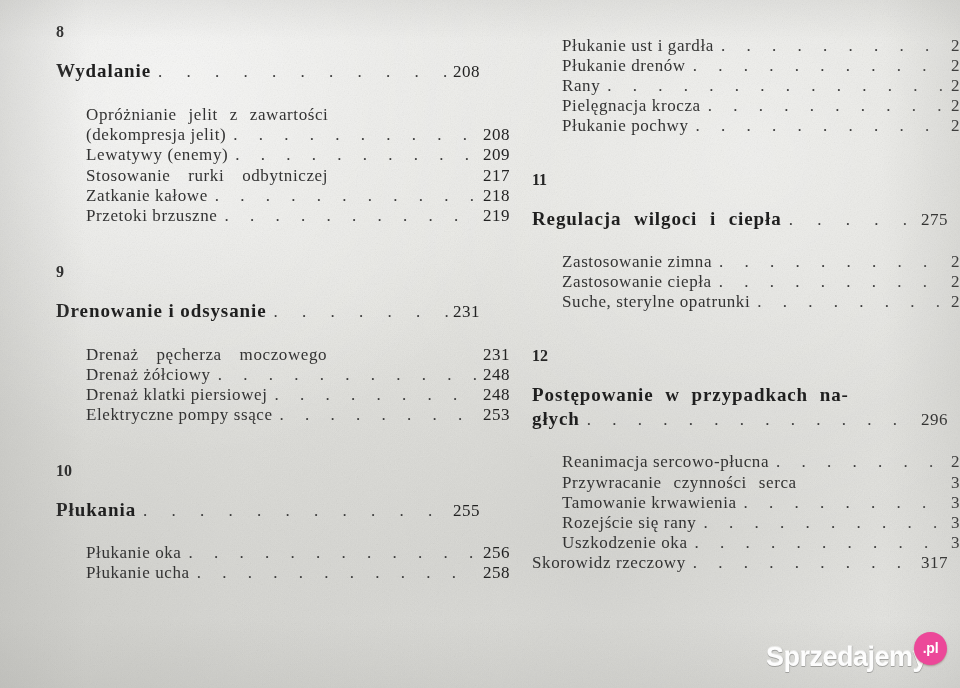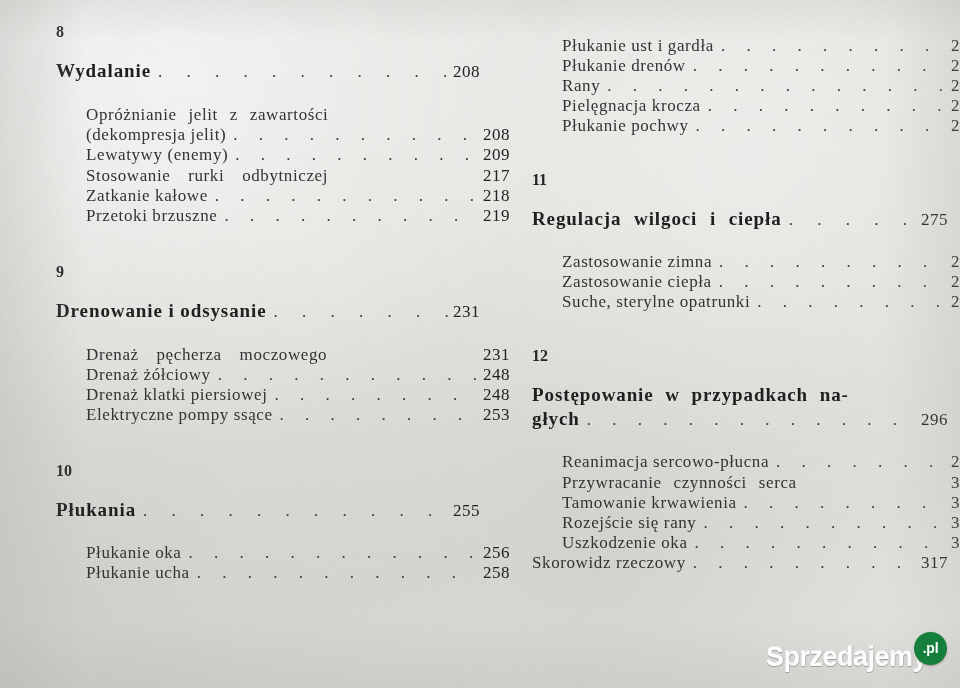--- a/index.html
+++ b/index.html
@@ -160,21 +160,21 @@
       0 -1px 0 rgba(255,255,255,0.5),
       1px 0 1px rgba(130,130,128,0.35);
   }
   #watermark .wm-badge {
     position: absolute;
     left: 148px;
     top: -4px;
     width: 33px;
     height: 33px;
     border-radius: 50%;
-    background: #15803d;
+    background: #ec4899;
     display: flex;
     align-items: center;
     justify-content: center;
     box-shadow: 0 1px 2px rgba(90,20,16,0.35);
     text-align: center;
   }
   #watermark .wm-badge span {
     font-family: "Liberation Sans", sans-serif;
     font-weight: bold;
     font-size: 14px;

